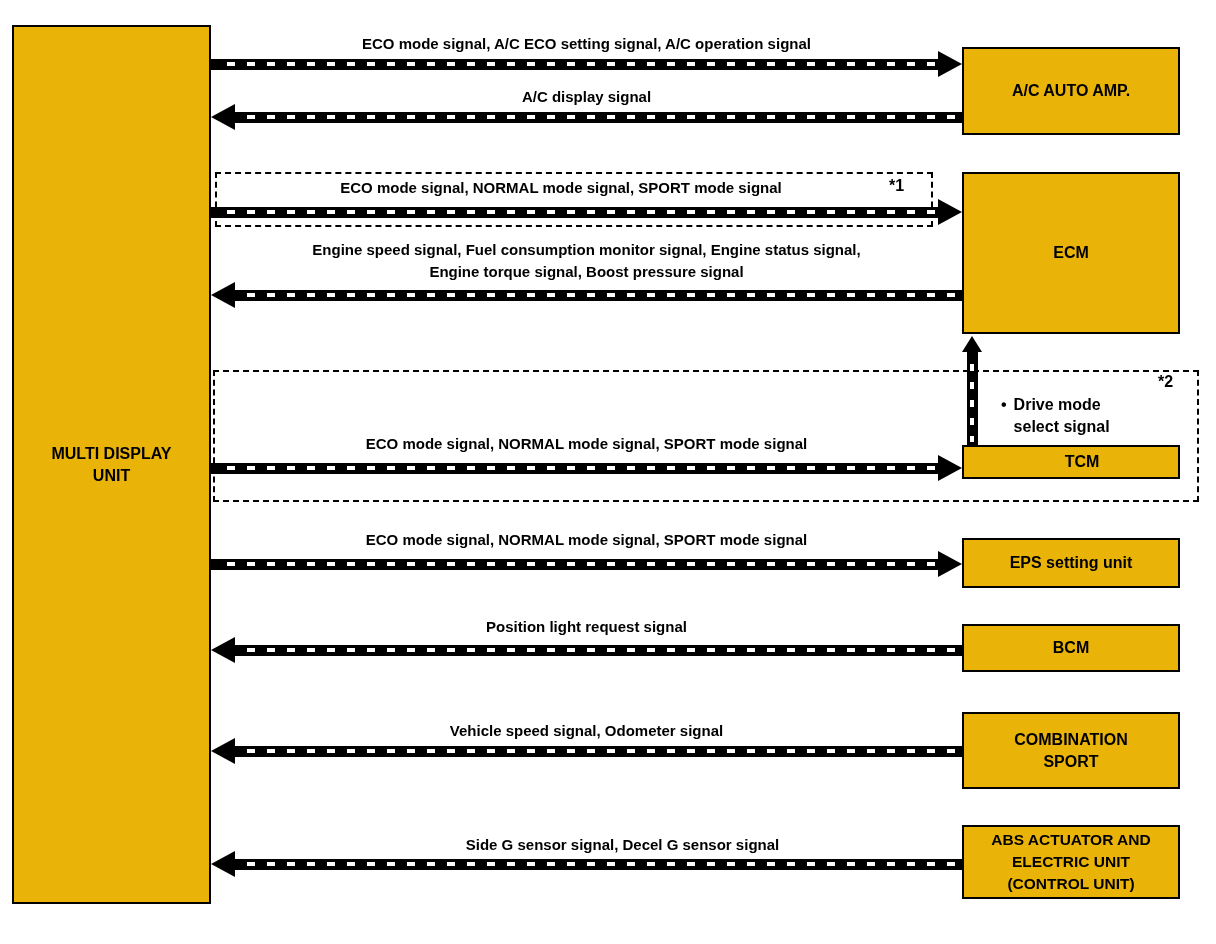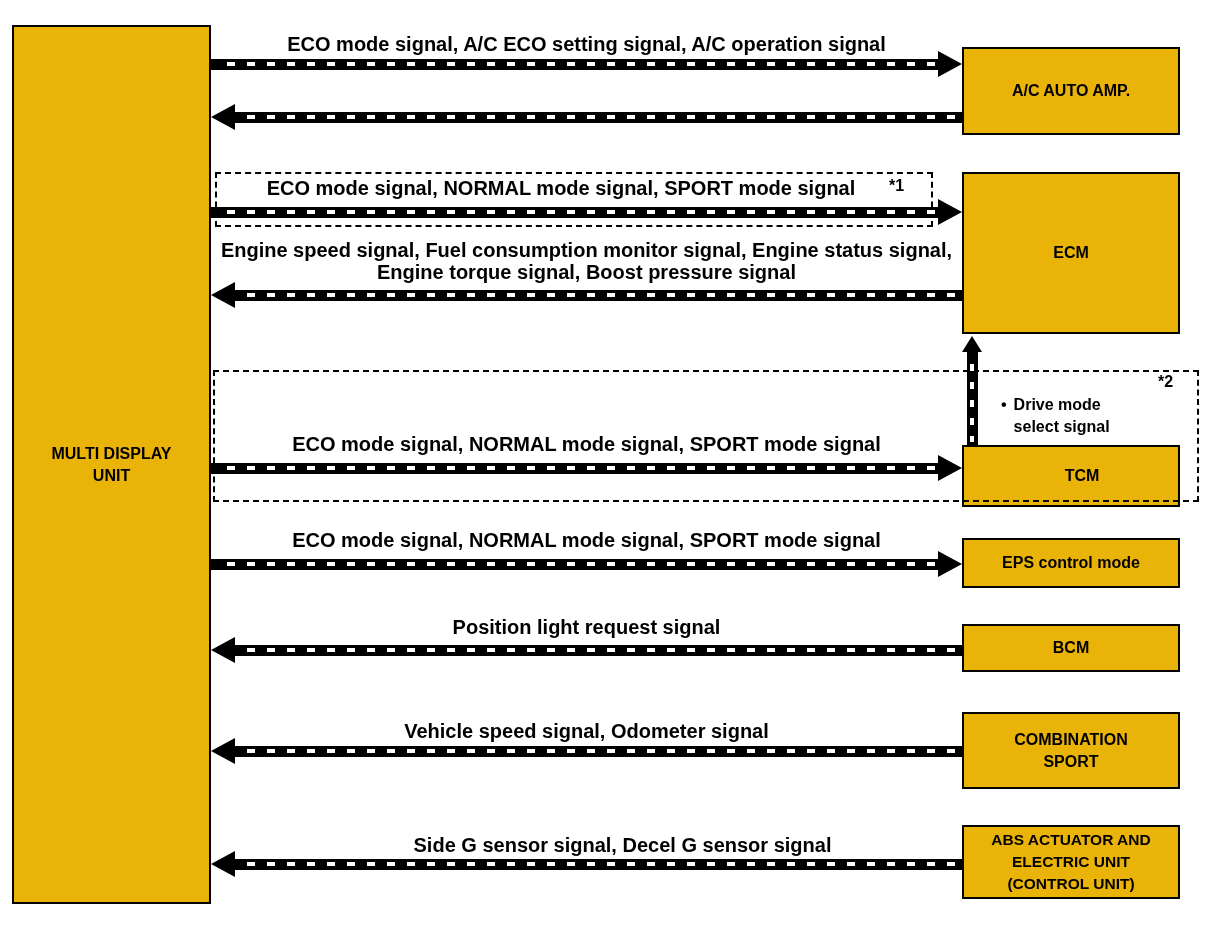--- a/index.html
+++ b/index.html
@@ -13,36 +13,36 @@
   .box{
     position:absolute;border:2px solid #000;background:#eab308;
     display:flex;align-items:center;justify-content:center;
     text-align:center;font-weight:bold;font-size:16px;line-height:22px;
     box-sizing:border-box;
   }
   .mdu{left:12px;top:25px;width:199px;height:879px;text-align:center;}
   .unit{left:962px;width:218px;}
   .u-ac   {top:47px;height:88px;}
   .u-ecm  {top:172px;height:162px;}
-  .u-tcm  {top:445px;height:62px;padding-left:22px;}
+  .u-tcm  {top:445px;height:34px;padding-left:22px;}
   .u-eps  {top:538px;height:50px;}
   .u-bcm  {top:624px;height:48px;}
   .u-meter{top:712px;height:77px;}
   .u-abs  {top:825px;height:74px;font-size:15.5px;}
   
   .dashed{position:absolute;border:2px dashed #000;box-sizing:border-box;background:transparent;}
   .d1{left:215px;top:172px;width:718px;height:55px;}
   .d2{left:213px;top:370px;width:986px;height:132px;}
   .note{position:absolute;font-weight:bold;font-size:16px;}
   .n1{left:889px;top:177px;}
   .n2{left:1158px;top:373px;}
   
   .siglabel{
     position:absolute;left:211px;width:751px;text-align:center;
-    font-weight:bold;font-size:20px;line-height:22px;
+    font-weight:bold;font-size:15px;line-height:22px;
   }
   .s1{top:33px;}
   .s2{top:86px;}
   .s3{top:177px;left:211px;width:700px;}
   .s4{top:239px;}
   .s5{top:433px;}
   .s6{top:529px;}
   .s7{top:616px;}
   .s8{top:720px;}
   .s9{top:834px;padding-left:36px;}
@@ -104,41 +104,42 @@
   <div class="box unit u-ac">
     <span class="pre">A/C AUTO AMP.</span>
   </div>
   <div class="box unit u-ecm">
     <span class="pre">ECM</span>
   </div>
   <div class="box unit u-tcm">
     <span class="pre">TCM</span>
   </div>
   <div class="box unit u-eps">
-    <span class="pre">EPS control mode</span>
+    <span class="pre">EPS setting unit</span>
   </div>
   <div class="box unit u-bcm">
     <span class="pre">BCM</span>
   </div>
   <div class="box unit u-meter">
     <span class="pre">COMBINATION
 SPORT</span>
   </div>
   <div class="box unit u-abs">
     <span class="pre">ABS ACTUATOR AND
 ELECTRIC UNIT
 (CONTROL UNIT)</span>
   </div>
 
   <div class="dashed d1"></div>
   <div class="dashed d2"></div>
   <span class="note n1">*1</span>
   <span class="note n2">*2</span>
 
   <div class="siglabel s1">ECO mode signal, A/C ECO setting signal, A/C operation signal</div>
+  <div class="siglabel s2">A/C display signal</div>
   <div class="siglabel s3">ECO mode signal, NORMAL mode signal, SPORT mode signal</div>
   <div class="siglabel s4 pre">Engine speed signal, Fuel consumption monitor signal, Engine status signal,
 Engine torque signal, Boost pressure signal</div>
   <div class="siglabel s5">ECO mode signal, NORMAL mode signal, SPORT mode signal</div>
   <div class="siglabel s6">ECO mode signal, NORMAL mode signal, SPORT mode signal</div>
   <div class="siglabel s7">Position light request signal</div>
   <div class="siglabel s8">Vehicle speed signal, Odometer signal</div>
   <div class="siglabel s9">Side G sensor signal, Decel G sensor signal</div>
 
   <div class="arrow a1 to-right">

